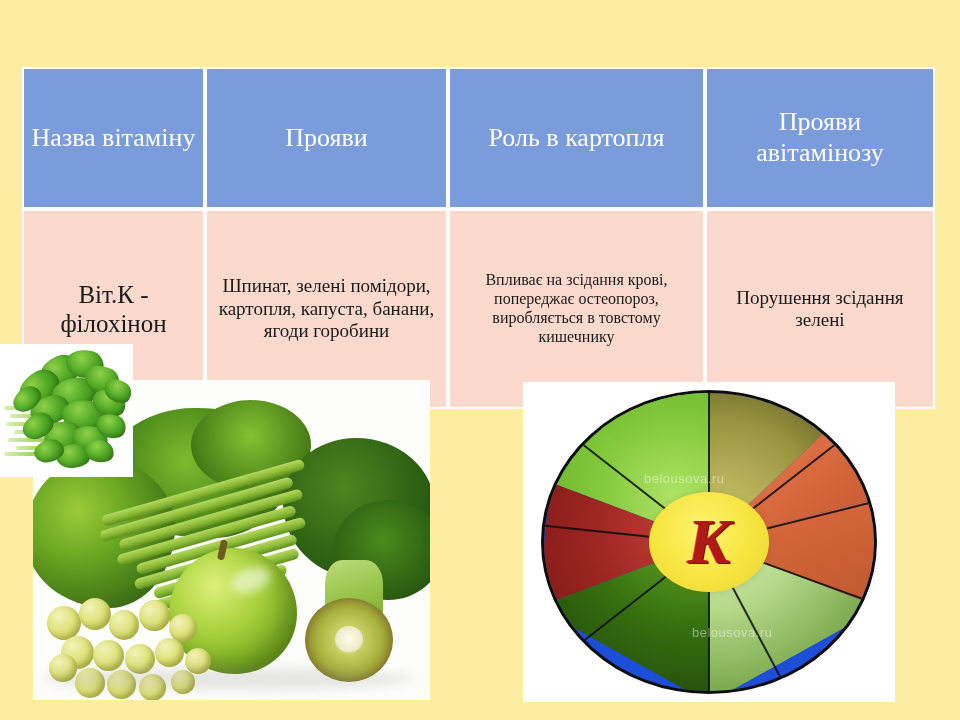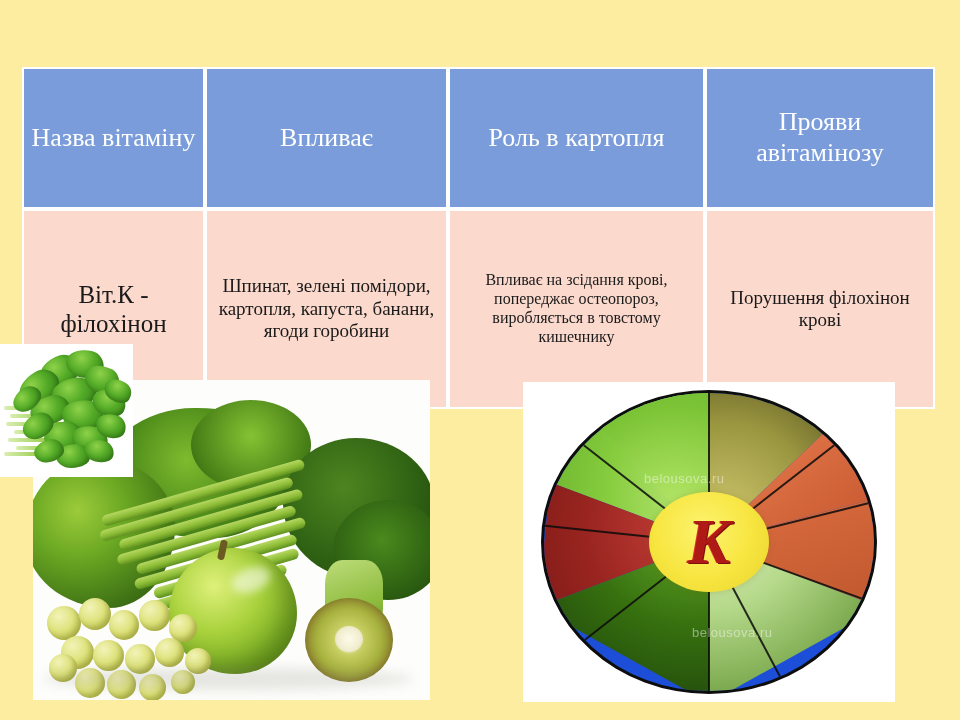--- a/index.html
+++ b/index.html
@@ -179,31 +179,31 @@
   <table class="vit-table">
     <colgroup>
       <col class="c1">
         <col class="c2">
         <col class="c3">
         <col class="c4">
     </colgroup>
     <thead>
       <tr>
         <td>Назва вітаміну</td>
-        <td>Впливає</td>
+        <td>Прояви</td>
         <td>Роль в картопля</td>
         <td>Прояви авітамінозу</td>
       </tr>
     </thead>
     <tbody>
       <tr>
         <td class="col-name">Віт.К - філохінон</td>
         <td class="col-src">Шпинат, зелені помідори, картопля, капуста, банани, ягоди горобини</td>
         <td class="col-role">Впливає на зсідання крові, попереджає остеопороз, виробляється в товстому кишечнику</td>
-        <td class="col-defi">Порушення філохінон крові</td>
+        <td class="col-defi">Порушення зсідання зелені</td>
       </tr>
     </tbody>
   </table>
 
   <div class="veg-photo">
     <div class="bg-white"></div>
     <div class="vp-kale2"></div>
     <div class="vp-kale3"></div>
     <div class="vp-broc"></div>
     <div class="vp-broc2"></div>

